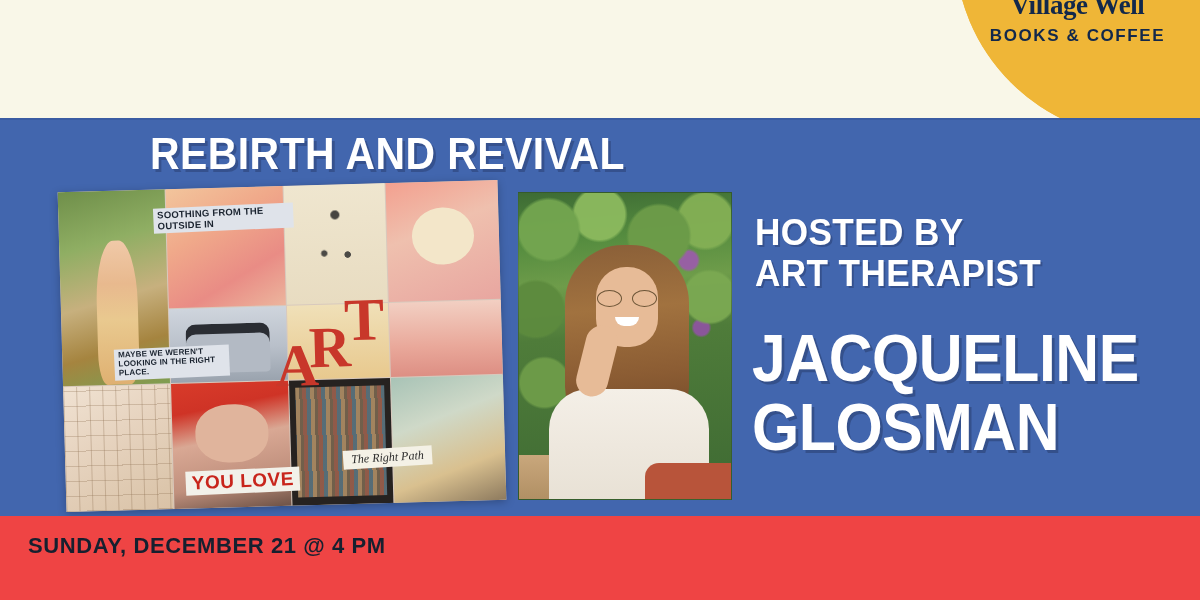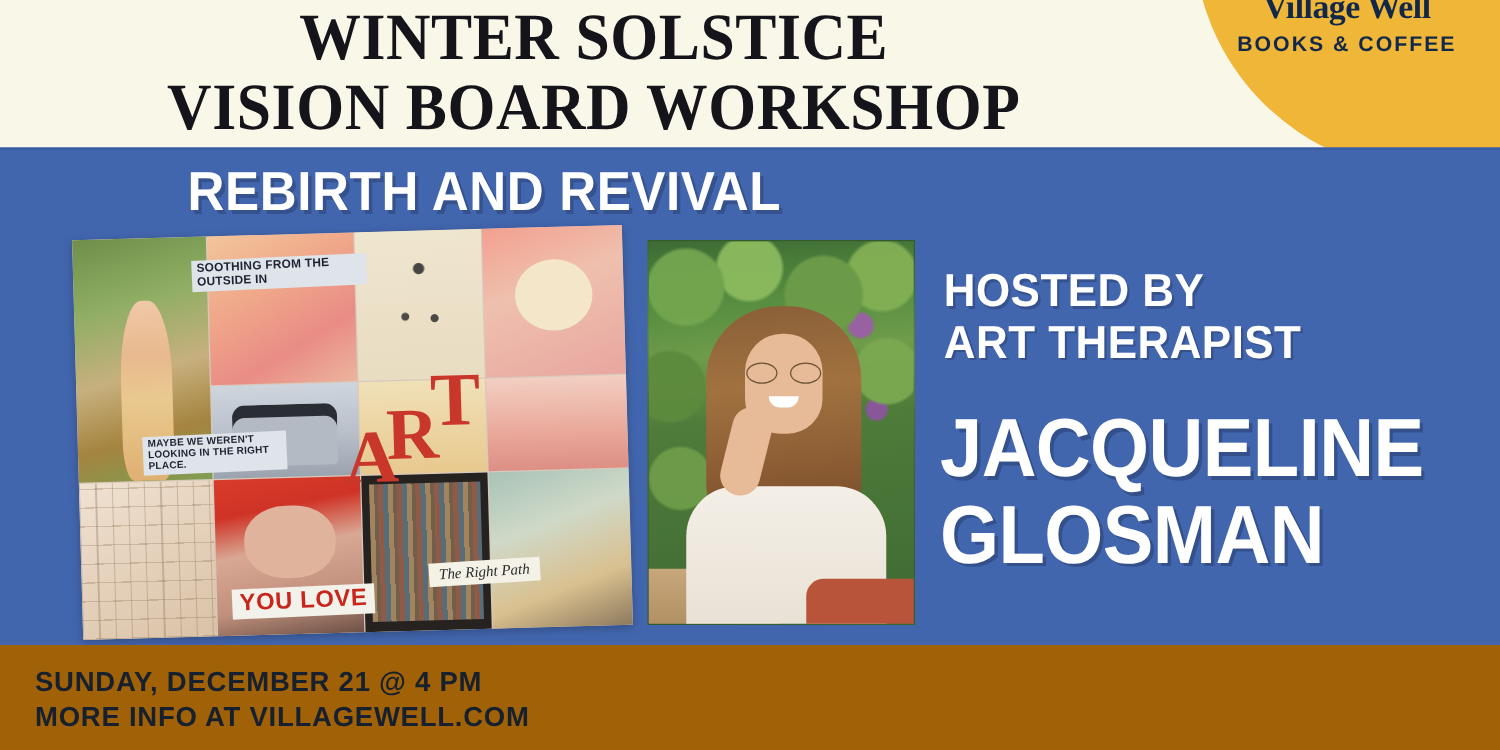--- a/index.html
+++ b/index.html
@@ -312,45 +312,39 @@
     transform-origin: left top;
     text-shadow: 3px 3px 0 rgba(20,30,60,0.3);
   }
   .speaker span { display:block; white-space: nowrap; }
   .speaker .s2 { margin-top: 4px; }
 
   
   .footer-band {
     position: absolute; left: 0; top: 516px;
     width: 1200px; height: 84px;
-    background: #a16207;
+    background: #ef4444;
     overflow: hidden;
   }
   .footer-text {
     position: absolute; left: 28px; top: 16px;
     font-family: "Liberation Sans", sans-serif;
     font-weight: 700;
     font-size: 22px;
     line-height: 1.28;
     color: #16202F;
     letter-spacing: 0.6px;
   }
   .footer-text span { display:block; white-space: nowrap; }
 </style>
 </head>
 <body>
 
 <div id="flyer">
 
-  <div class="header-band">
-    <div class="title-block">
-      <span class="title-line l1">WINTER SOLSTICE</span>
-      <span class="title-line l2">VISION BOARD WORKSHOP</span>
-    </div>
-  </div>
 
   <div class="logo-circle">
     <div class="logo-inner">
       <span class="logo-name">Village Well</span>
       <span class="logo-sub">BOOKS &amp; COFFEE</span>
     </div>
   </div>
 
   <div class="blue-band"></div>
 
@@ -400,18 +394,17 @@
     <span>ART THERAPIST</span>
   </div>
   <div class="speaker">
     <span class="s1">JACQUELINE</span>
     <span class="s2">GLOSMAN</span>
   </div>
 
   <div class="footer-band">
     <div class="footer-text">
       <span>SUNDAY, DECEMBER 21 @ 4 PM</span>
-      <span>MORE INFO AT VILLAGEWELL.COM</span>
     </div>
 
   </div>
 
 </div>
 
 </body></html>

